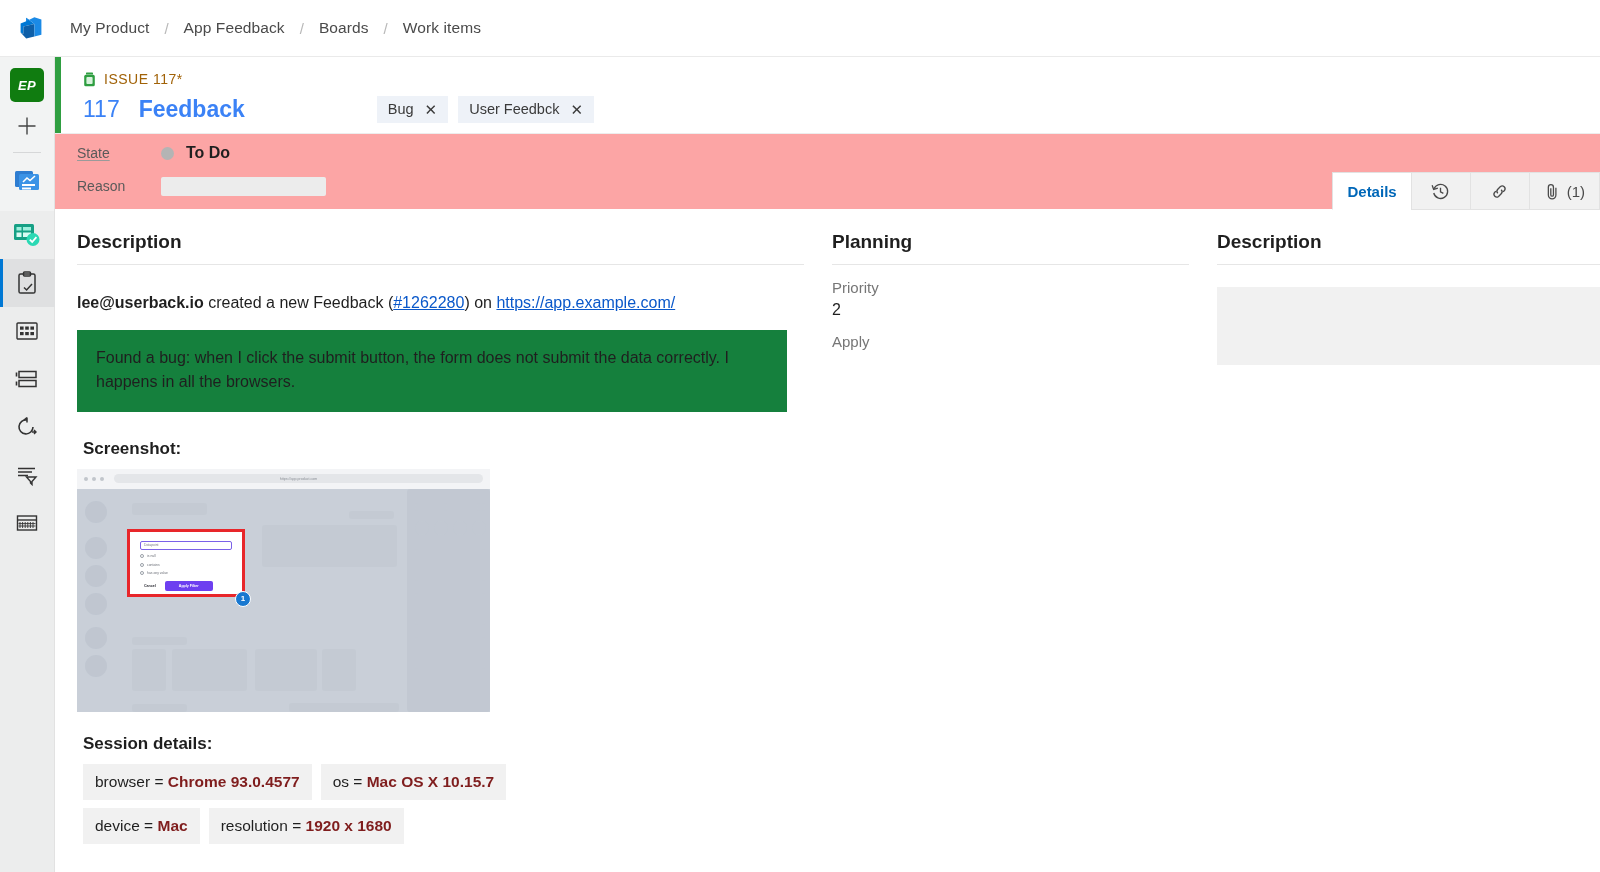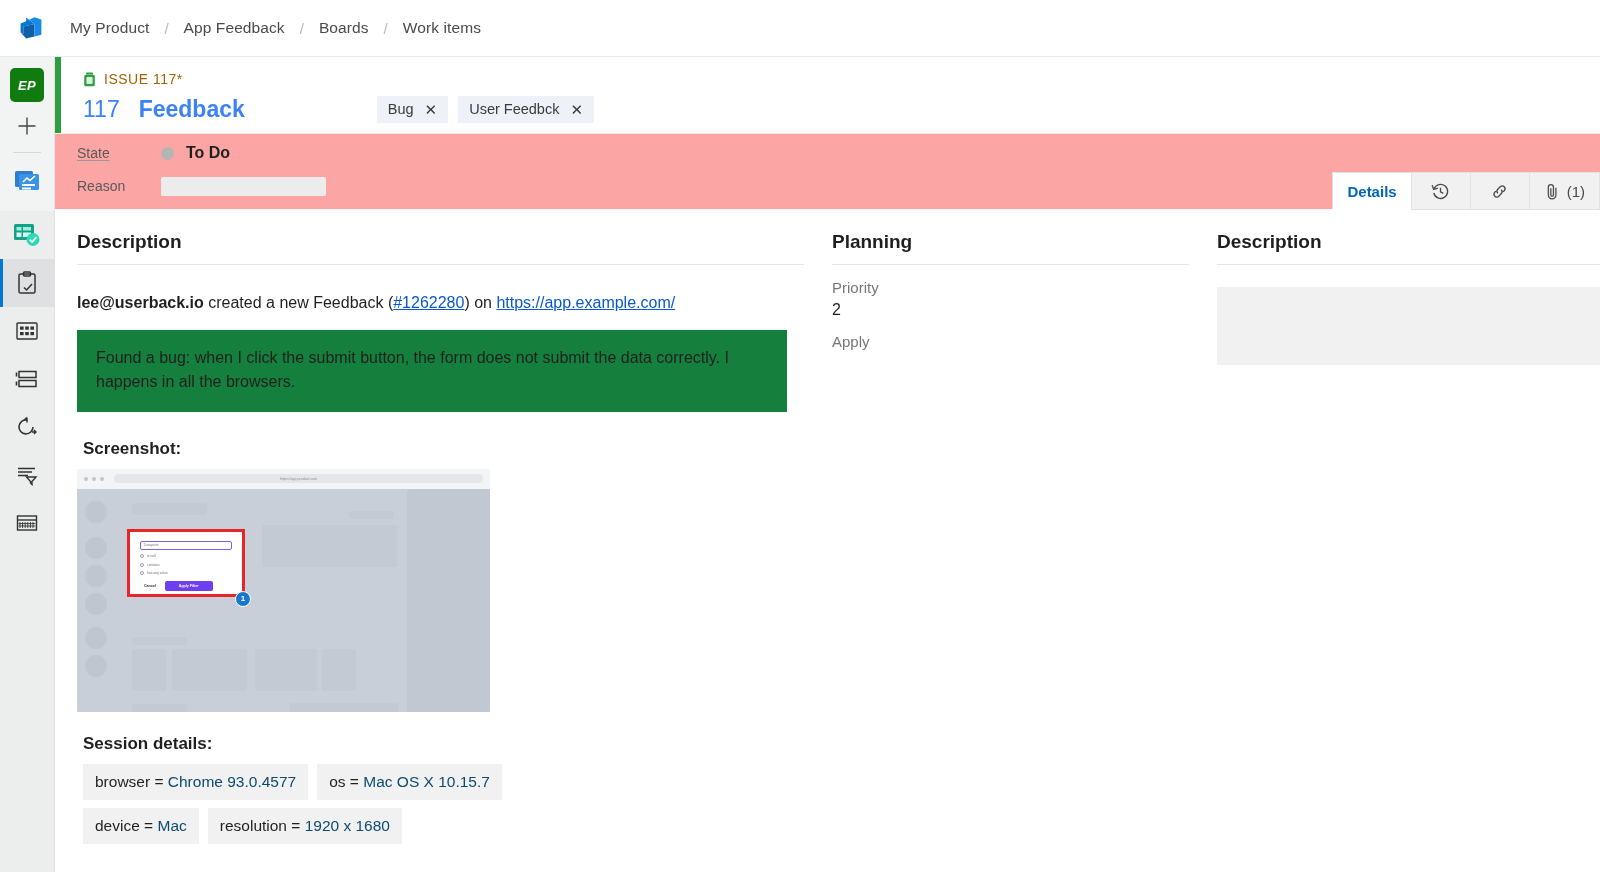--- a/index.html
+++ b/index.html
@@ -136,21 +136,21 @@
   .badge1 {
     position: absolute; left: 158px; top: 102px; width: 16px; height: 16px; border-radius: 50%;
     background: #1878d0; color: #fff; font-size: 8px; font-weight: 700;
     display: flex; align-items: center; justify-content: center; border: 1px solid #fff;
   }
 
   .sess-title { font-size: 17px; font-weight: 700; margin-top: 22px; margin-bottom: 10px; padding-left: 6px; }
   .sess-rows { padding-left: 6px; }
   .sess-row { display: flex; gap: 9px; margin-bottom: 8px; }
   .chip { background: #f1f1f1; padding: 9px 12px; font-size: 15.5px; color: #1f1f1f; }
-  .chip .v { color: #0c4a6e; font-weight: 400; }
+  .chip .v { color: #7f1d1d; font-weight: 700; }
 
   .plan-field-label { font-size: 15px; color: #767676; margin-top: 14px; }
   .plan-field-value { font-size: 16px; color: #1f1f1f; margin-top: 5px; }
   .dep-blank { height: 78px; background: #f1f1f1; margin-top: 22px; }
 
   svg { display: block; }
 </style>
 </head>
 <body>
 

